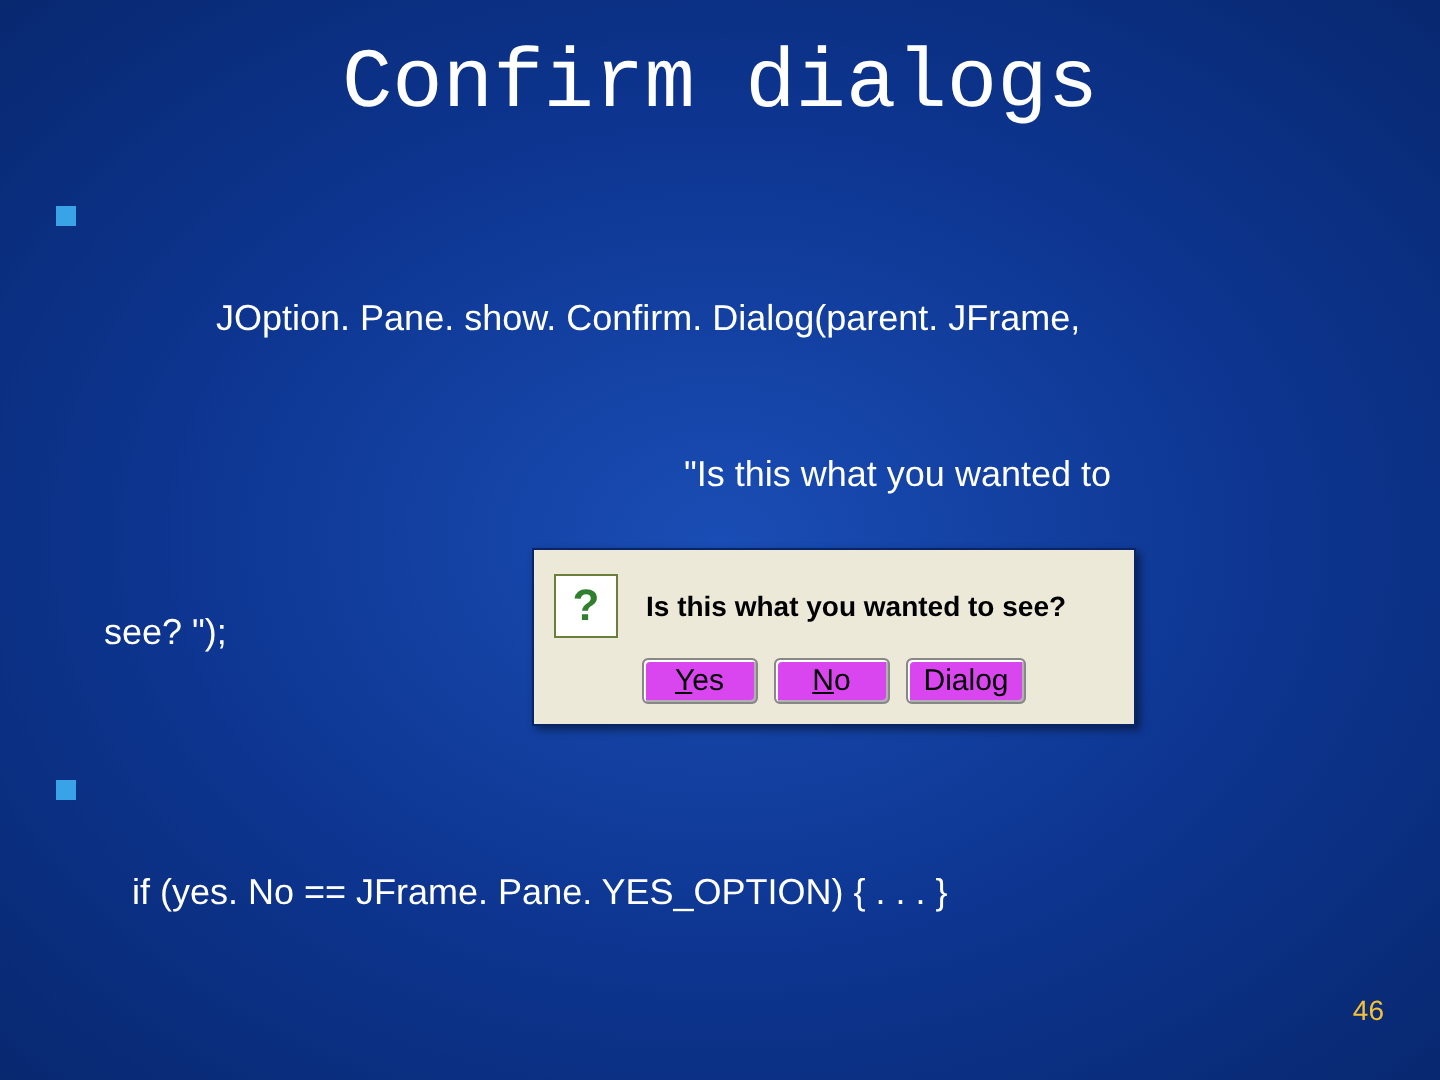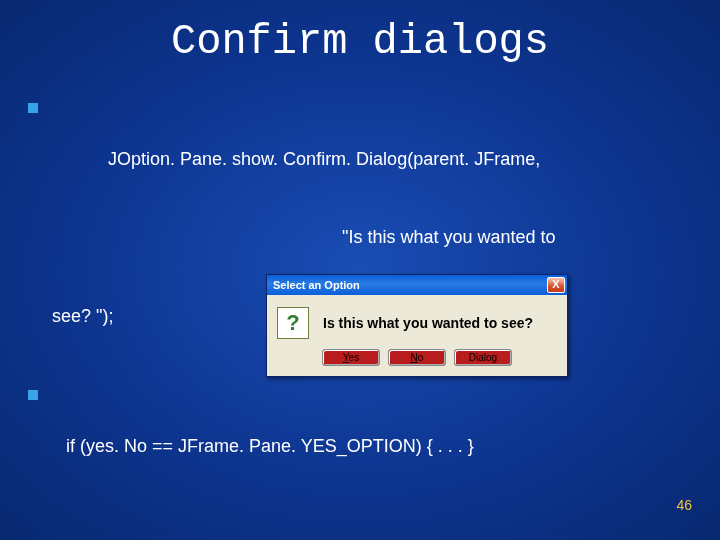--- a/index.html
+++ b/index.html
@@ -88,25 +88,25 @@
   .dlg-text { font-weight: bold; font-size: 14px; color: #000; }
   .dlg-buttons {
     display: flex;
     justify-content: center;
     gap: 8px;
     padding: 4px 0 10px 0;
   }
   .dlg-btn {
     min-width: 58px;
     padding: 2px 8px;
-    background: #b91c1c;
+    background: #d946ef;
     border: 1px solid #888;
     border-radius: 3px;
     box-shadow: inset 1px 1px 0 #fff, inset -1px -1px 0 #b0b0b0;
-    font-size: 10px;
+    font-size: 15px;
     text-align: center;
     cursor: default;
   }
   .dlg-btn u { text-decoration: underline; }
 
   .pagenum {
     position: absolute;
     bottom: 27px;
     right: 28px;
     color: #f5c236;
@@ -129,25 +129,20 @@
   </div>
   <div class="row">
     <div class="bullet"></div>
     <div class="code-block">
       <div style="margin-left:14px">if (yes. No == JFrame. Pane. YES_OPTION) { . . . }</div>
     </div>
   </div>
 </div>
 
 <div class="dialog">
-  <div class="titlebar">
-    <span>Select an Option</span>
-    <span class="titlebar-spacer"></span>
-    <div class="close-btn">X</div>
-  </div>
   <div class="dlg-body">
     <div class="qicon">?</div>
     <div class="dlg-text">Is this what you wanted to see?</div>
   </div>
   <div class="dlg-buttons">
     <div class="dlg-btn"><u>Y</u><span>es</span></div>
     <div class="dlg-btn"><u>N</u><span>o</span></div>
     <div class="dlg-btn">Dialog</div>
   </div>
 </div>

